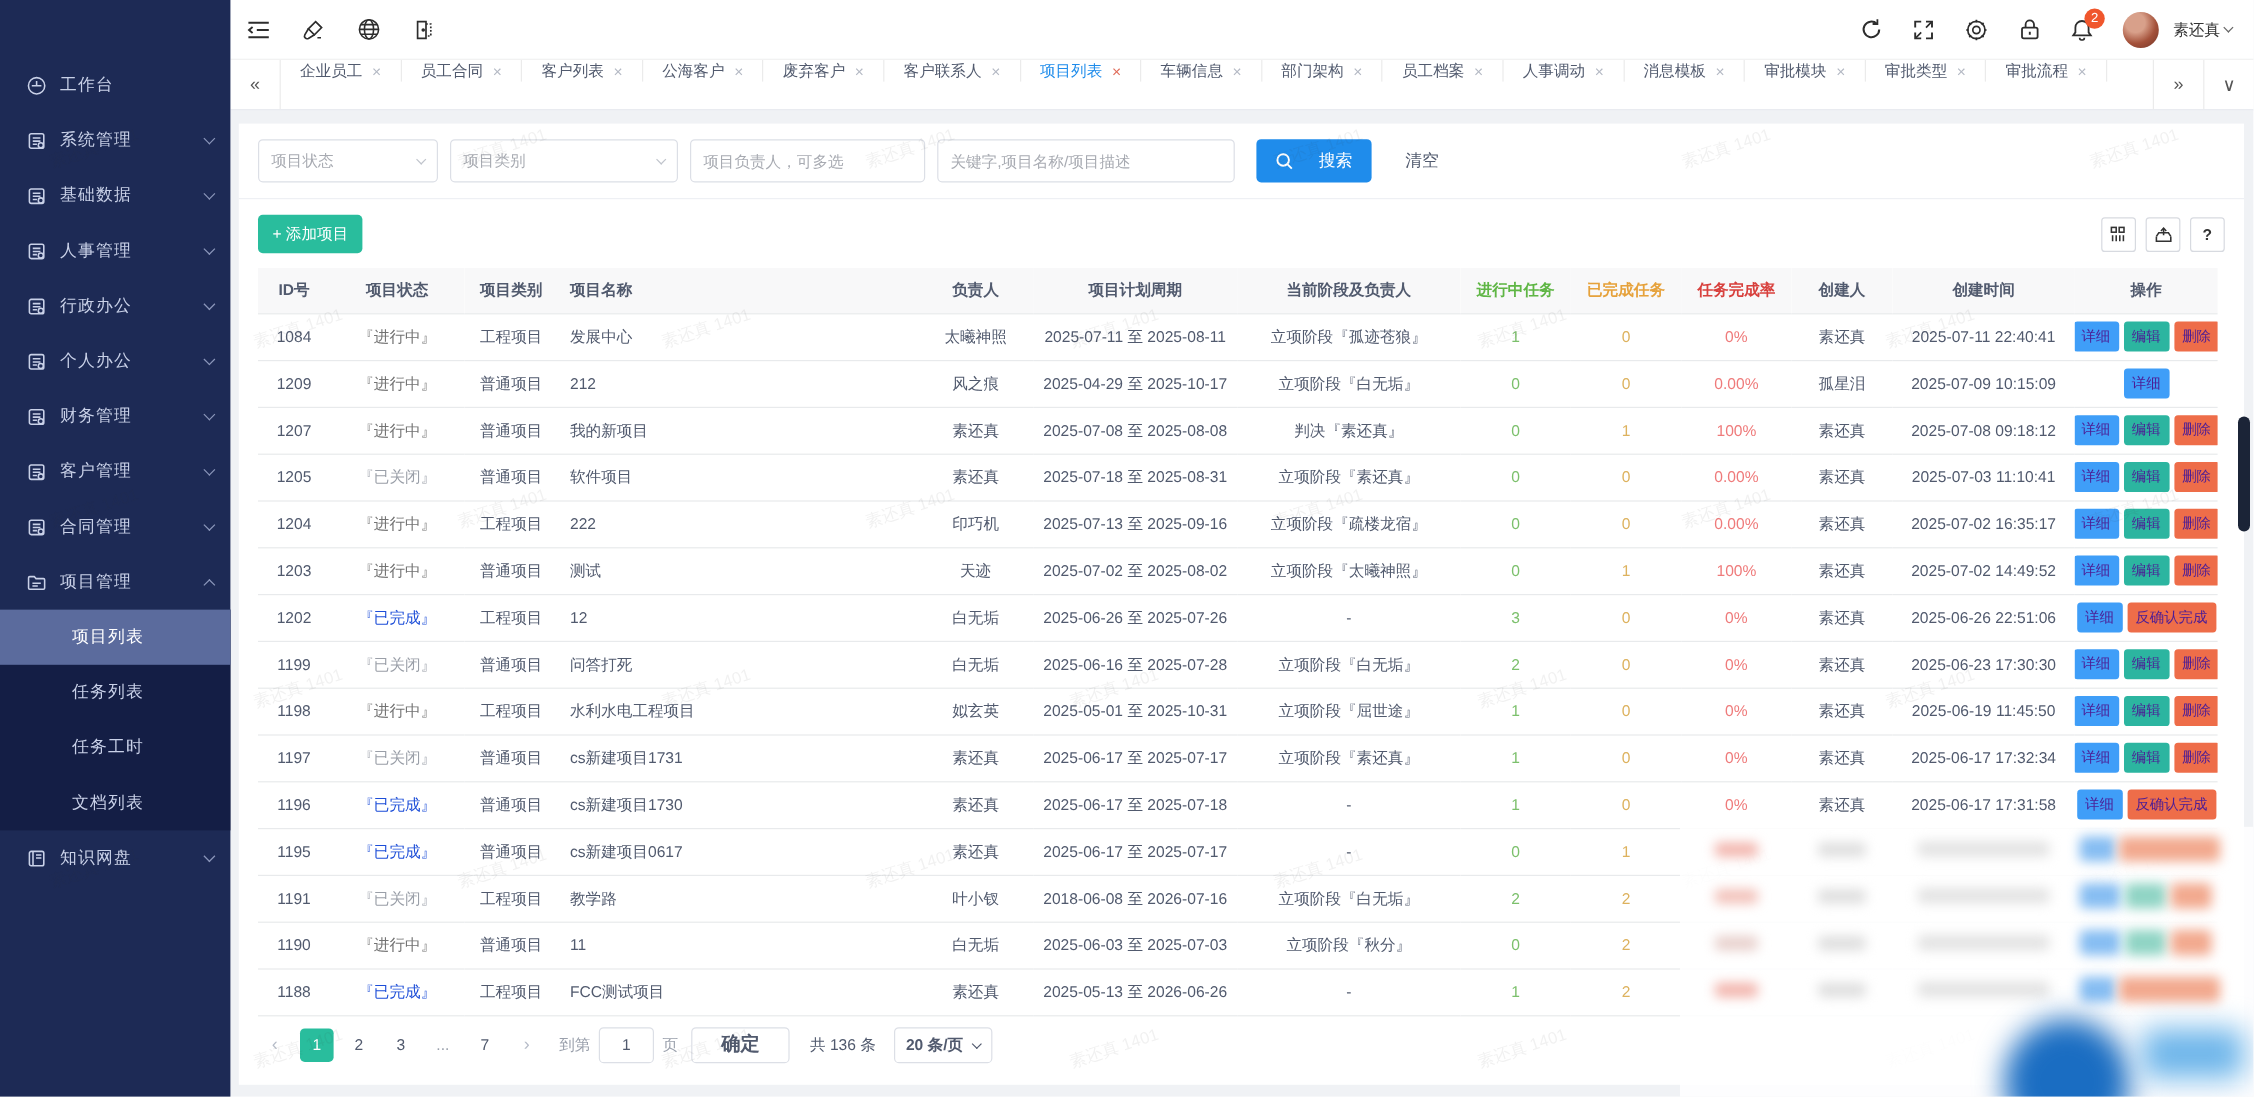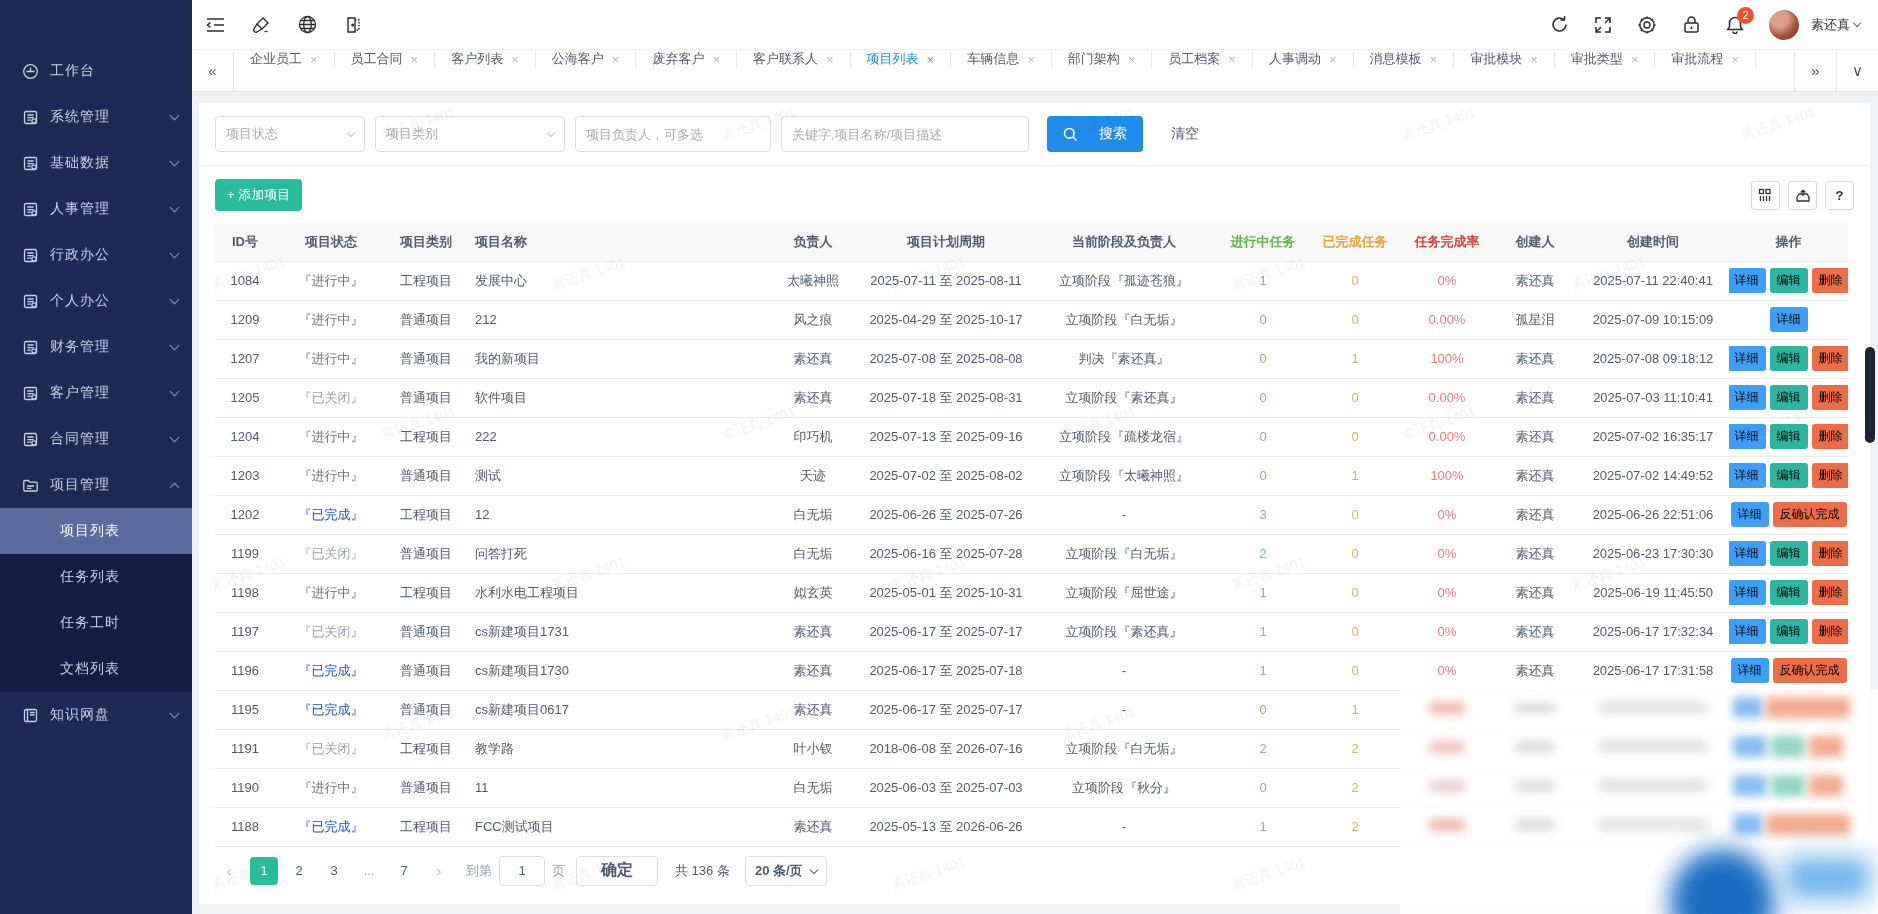--- a/index.html
+++ b/index.html
@@ -68,21 +68,21 @@
   td { height:39px; border-bottom:1px solid #e8eaec; text-align:center; font-size:13px; color:#515a6e; padding:0 4px; overflow:hidden; white-space:nowrap;}
   td.left { text-align:left; padding-left:10px; }
   th.left { text-align:left; padding-left:10px; }
   .st-ongoing { color:#737373; }
   .st-closed  { color:#9a9fa8;text-align:right; }
   .st-done    { color:#1d4ed8; }
   .c-green { color:#7cc06c; }
   .c-orange { color:#ddb25e; }
   .c-red { color:#ef7b7b; }
   .ops { display:flex; gap:4px; justify-content:center; }
-  .op { height:25px; display:inline-flex; align-items:center; padding:0 7px; border-radius:3px; color:#000000; font-size:12px; cursor:pointer; white-space:nowrap;}
+  .op { height:25px; display:inline-flex; align-items:center; padding:0 7px; border-radius:3px; color:#4c1d95; font-size:12px; cursor:pointer; white-space:nowrap;}
   .op-detail { background:#3f9ef8; }
   .op-edit { background:#2cb5a0; }
   .op-delete { background:#ee6d49; }
   .op-undo { background:#ee6d49; }
 
   
   .pager { display:flex; align-items:center; margin-top:9px; gap:7px; color:#515a6e; }
   .pg-arrow { width:28px; height:28px; display:flex; align-items:center; justify-content:center; color:#b6bcc8; font-size:15px; cursor:pointer;}
   .pg-num { min-width:28px; height:28px; display:flex; align-items:center; justify-content:center; border-radius:4px; cursor:pointer; font-size:13px; color:#515a6e; padding:0 4px;}
   .pg-num.active { background:#29bd9d; color:#fff; }

